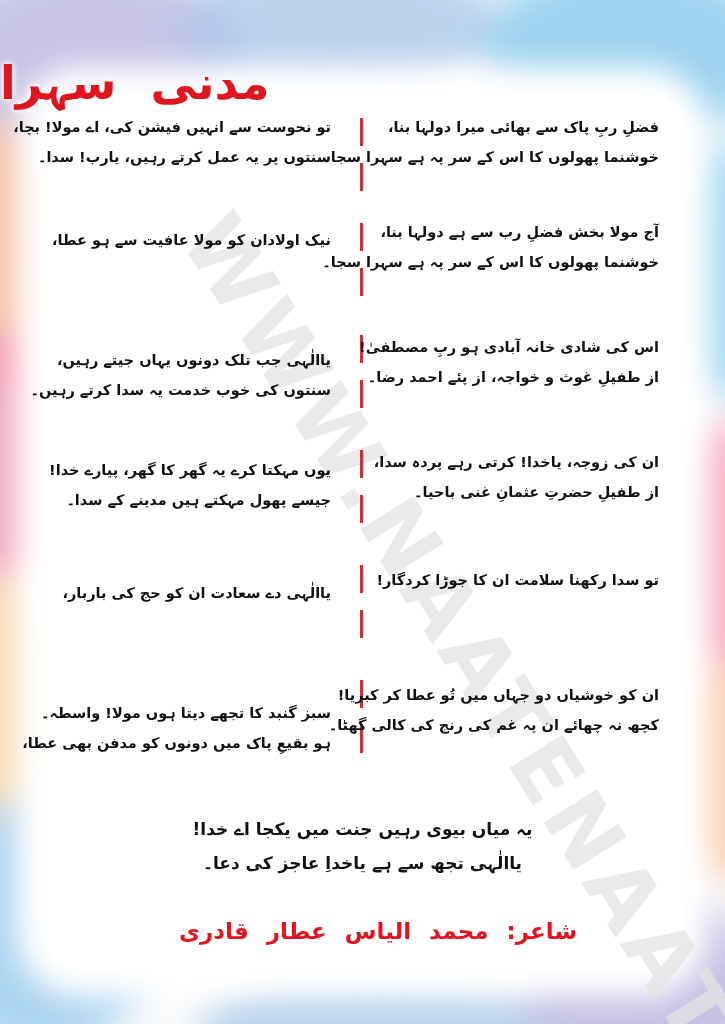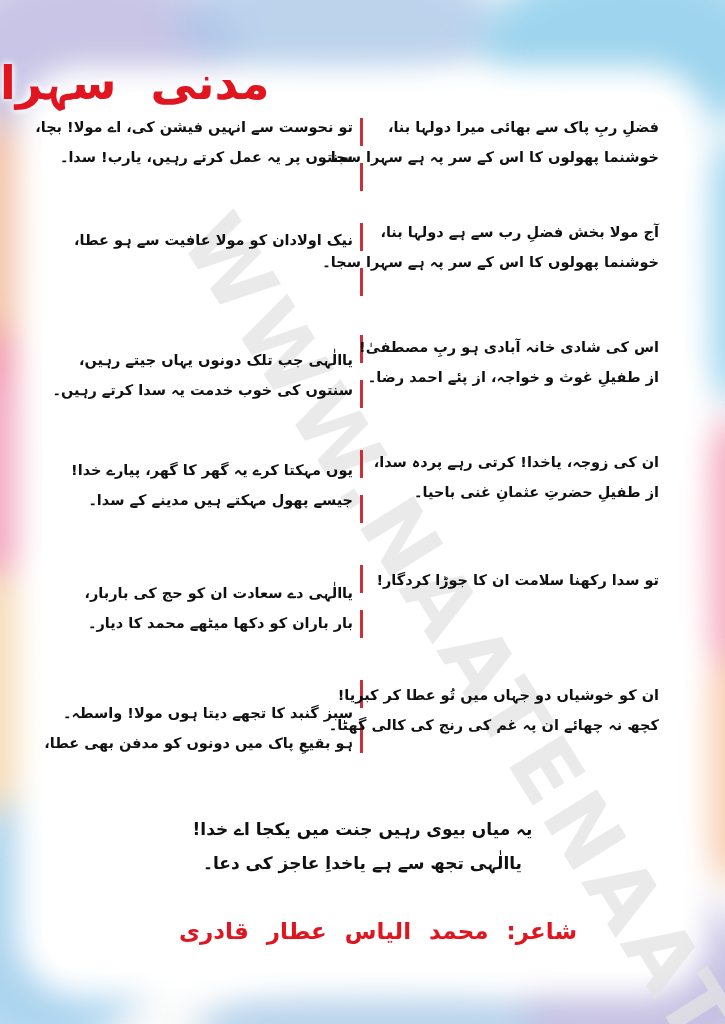--- a/index.html
+++ b/index.html
@@ -30,21 +30,21 @@
   }
   .divider {
     position: absolute; left: 360px; width: 3px; height: 28px; background: #c9303a;
   }
   .stanza {
     position: absolute; direction: rtl; text-align: right;
     font-family: "DejaVu Sans", sans-serif; font-size: 14.5px; line-height: 30px;
     color: #111111; font-weight: bold;
   }
   .stanza.right { right: 66px; width: 290px; }
-  .stanza.left { right: 372px; width: 300px; text-align: right; }
+  .stanza.left { right: 394px; width: 300px; text-align: right; }
   .line { display: block; white-space: nowrap; }
   .closing {
     position: absolute; left: 0; right: 0; top: 812px; direction: rtl; text-align: center;
     font-family: "DejaVu Sans", sans-serif; font-size: 17px; line-height: 34px;
     color: #111; font-weight: bold;
   }
   .poet {
     position: absolute; left: 0; right: 0; top: 918px; direction: rtl; text-align: center;
     font-family: "DejaVu Sans", sans-serif; font-size: 23px; font-weight: bold;
     color: #e1151f; word-spacing: 10px; padding-left: 31px;
@@ -123,21 +123,20 @@
 <div class="stanza left" style="top:345px">
   <span class="line">یاالٰہی جب تلک دونوں یہاں جیتے رہیں،</span>
   <span class="line">سنتوں کی خوب خدمت یہ سدا کرتے رہیں۔</span>
 </div>
 <div class="stanza left" style="top:455px">
   <span class="line">یوں مہکتا کرے یہ گھر کا گھر، پیارے خدا!</span>
   <span class="line">جیسے پھول مہکتے ہیں مدینے کے سدا۔</span>
 </div>
 <div class="stanza left" style="top:578px">
   <span class="line">یاالٰہی دے سعادت ان کو حج کی باربار،</span>
-  <span class="line">بار باران کو دکھا میٹھے محمد کا دیار۔</span>
 </div>
 <div class="stanza left" style="top:698px">
   <span class="line">سبز گنبد کا تجھے دیتا ہوں مولا! واسطہ۔</span>
   <span class="line">ہو بقیعِ پاک میں دونوں کو مدفن بھی عطا،</span>
 </div>
 
 <div class="closing">
   <span class="line">یہ میاں بیوی رہیں جنت میں یکجا اے خدا!</span>
   <span class="line">یاالٰہی تجھ سے ہے یاخداِ عاجز کی دعا۔</span>
 </div>

